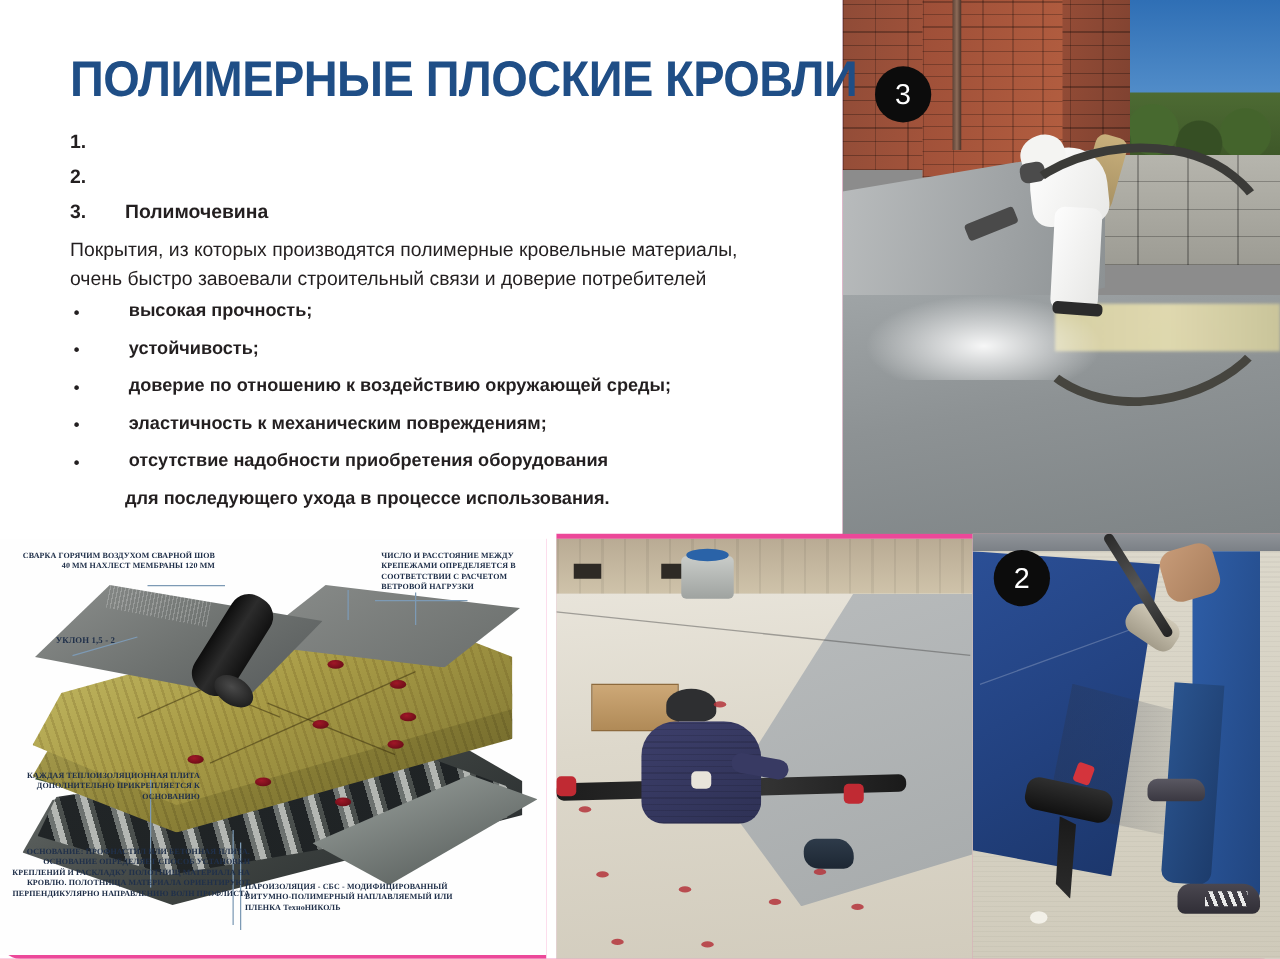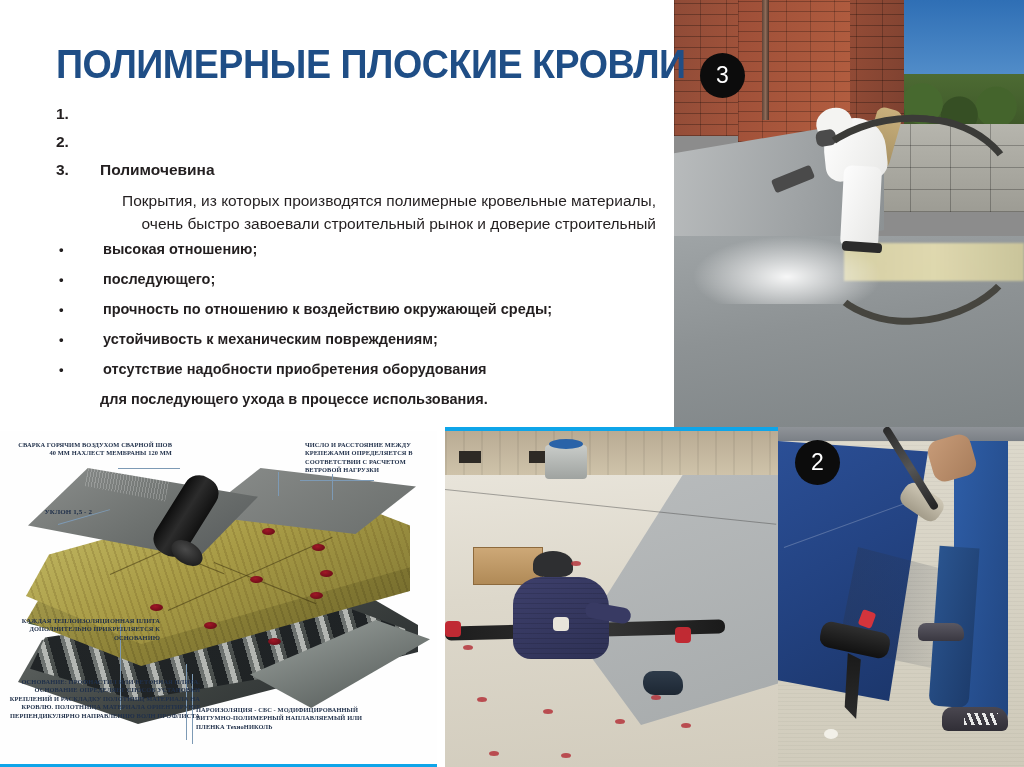--- a/index.html
+++ b/index.html
@@ -4,21 +4,21 @@
 <title>Полимерные плоские кровли</title>
 <style>
   html,body{margin:0;padding:0;}
   body{
     width:1024px;height:767px;
     background:#ffffff;
     font-family:"Liberation Sans","DejaVu Sans",sans-serif;
     overflow:hidden;
     position:relative;
   }
-  .slide{position:absolute;inset:0;background:#0ea5e9;}
+  .slide{position:absolute;inset:0;background:#ec4899;border-radius:16px;}
 
   
   .text-col{
     position:absolute;left:0;top:0;width:674px;height:427px;
     background:#fff;z-index:5;
   }
   .slide-title{
     position:absolute;left:56px;top:42px;
     font-size:40px;line-height:44px;
     font-weight:bold;
@@ -38,21 +38,21 @@
   .num-list{margin:0;padding:0;list-style:none;}
   .num-item{
     display:flex;font-size:15.5px;line-height:17px;font-weight:bold;
     margin-bottom:11px;
   }
   .num-item .num{width:44px;flex:none;}
   .para{
     font-size:15.5px;line-height:23px;font-weight:normal;
     margin:2px 0 6px 0;color:#231f20;
   }
-  .para span{display:block;text-align:right;}
+  .para span{display:block;}
   .bullet-list{margin:4px 0 0 0;padding:0;list-style:none;}
   .bullet-item{
     display:flex;font-size:14.5px;line-height:17px;font-weight:bold;
     margin-bottom:13px;
   }
   .bullet-item .dot{
     width:44px;flex:none;text-align:left;padding-left:3px;
     font-size:13px;line-height:17px;
   }
   .bullet-cont{
@@ -445,39 +445,39 @@
           <span class="num">2.</span>
         </li>
         <li class="num-item">
           <span class="num">3.</span>
           <span>Полимочевина</span>
         </li>
       </ul>
 
       <p class="para">
         <span>Покрытия, из которых производятся полимерные кровельные материалы,</span>
-        <span>очень быстро завоевали строительный рынок и доверие строительный</span>
+        <span>очень быстро завоевали строительный связи и доверие потребителей</span>
       </p>
 
       <ul class="bullet-list">
         <li class="bullet-item">
           <span class="dot">•</span>
-          <span>высокая отношению;</span>
+          <span>высокая прочность;</span>
         </li>
         <li class="bullet-item">
           <span class="dot">•</span>
-          <span>последующего;</span>
+          <span>устойчивость;</span>
         </li>
         <li class="bullet-item">
           <span class="dot">•</span>
-          <span>прочность по отношению к воздействию окружающей среды;</span>
+          <span>доверие по отношению к воздействию окружающей среды;</span>
         </li>
         <li class="bullet-item">
           <span class="dot">•</span>
-          <span>устойчивость к механическим повреждениям;</span>
+          <span>эластичность к механическим повреждениям;</span>
         </li>
         <li class="bullet-item">
           <span class="dot">•</span>
           <span>отсутствие надобности приобретения оборудования</span>
         </li>
       </ul>
       <span class="bullet-cont">для последующего ухода в процессе использования.</span>
 
     </div>
   </div>

